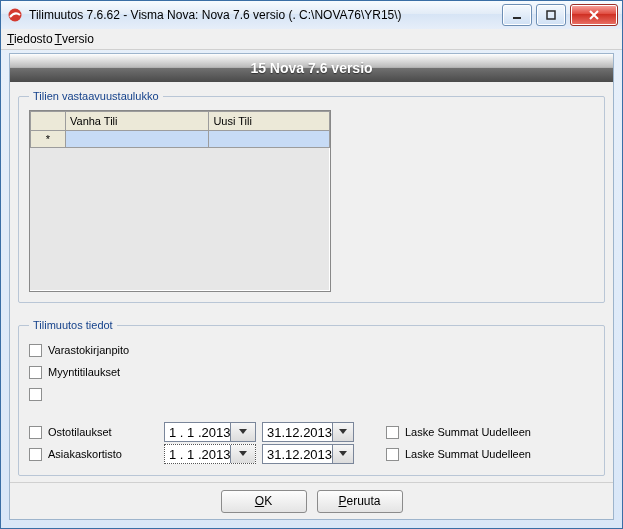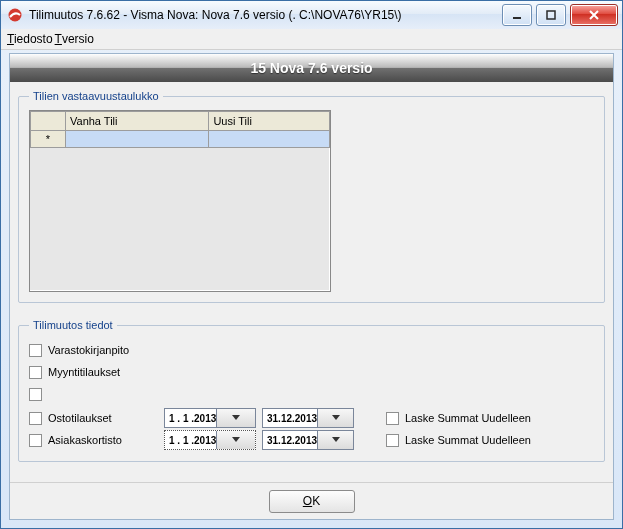--- a/index.html
+++ b/index.html
@@ -43,27 +43,27 @@
     box-shadow:inset -1px -1px 0 #fff;}
   table.grid{border-collapse:collapse;width:100%;font-size:11px;}
   table.grid th{background:#ece9d8;border:1px solid #9c9c9c;padding:1px 4px;font-weight:normal;text-align:left;height:16px;}
   table.grid th.rowhdr{width:26px;}
   table.grid td{border:1px solid #9c9c9c;padding:0;height:16px;}
   table.grid td.cell{background:#c7dbf5;}
   table.grid td.rowhdr{background:#ece9d8;text-align:center;font-family:"Segoe UI Symbol",sans-serif;width:26px;}
 
   
   .checks .row{display:flex;align-items:center;height:22px;gap:6px;}
-  .checks .row.spaced{margin-top:2px;}
+  .checks .row.spaced{margin-top:16px;}
   .chk{width:13px;height:13px;border:1px solid #8e8f8f;background:#fff;box-sizing:border-box;display:inline-block;}
   .chk-label{min-width:110px;}
   .date{display:inline-flex;align-items:center;border:1px solid #7a869a;height:20px;background:#fff;
     padding:0 0 0 4px;box-sizing:border-box;width:92px;}
   .date.dotted{border:1px dotted #555;}
-  .date span{flex:1;font-size:10px;white-space:nowrap;font-weight:bold;}
+  .date span{flex:1;font-size:13px;white-space:nowrap;}
   .date .dd{width:16px;height:18px;border-left:1px solid #7a869a;display:flex;align-items:center;justify-content:center;
     background:linear-gradient(#f7f7f7,#dcdcdc);}
   .spacer20{width:20px;}
   .recalc{display:flex;align-items:flex-start;gap:6px;}
 
   
   .footer{height:36px;display:flex;align-items:center;justify-content:center;gap:10px;
     border-top:1px solid #d0d0d0;background:#f0f0f0;}
   button.std{min-width:86px;height:23px;font-size:12px;border:1px solid #8b8b8b;
     border-radius:3px;background:linear-gradient(#fdfdfd,#e4e4e4);padding:0 8px;}
@@ -199,16 +199,17 @@
             <span class="chk"></span>
             <span>Laske Summat Uudelleen</span>
           </span>
         </div>
       </fieldset>
 
     </div>
 
     <div class="footer">
       <button class="std"><u>O</u><span>K</span></button>
+      <button class="std"><u>P</u><span>eruuta</span></button>
     </div>
 
   </div>
 </div>
 
 </body></html>

